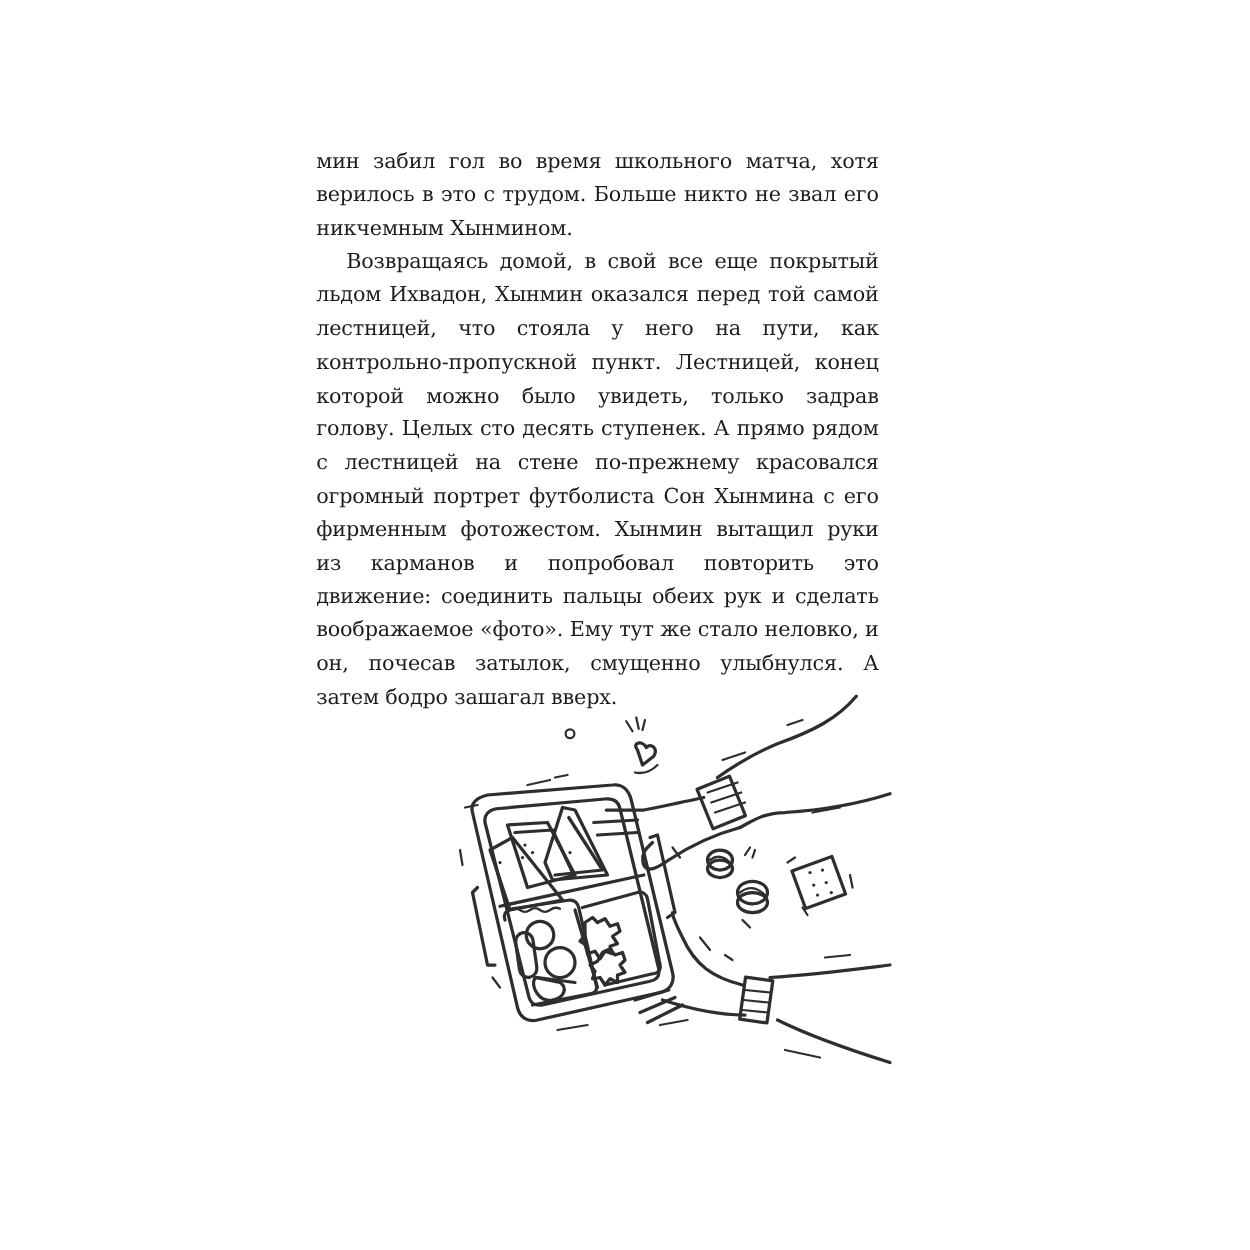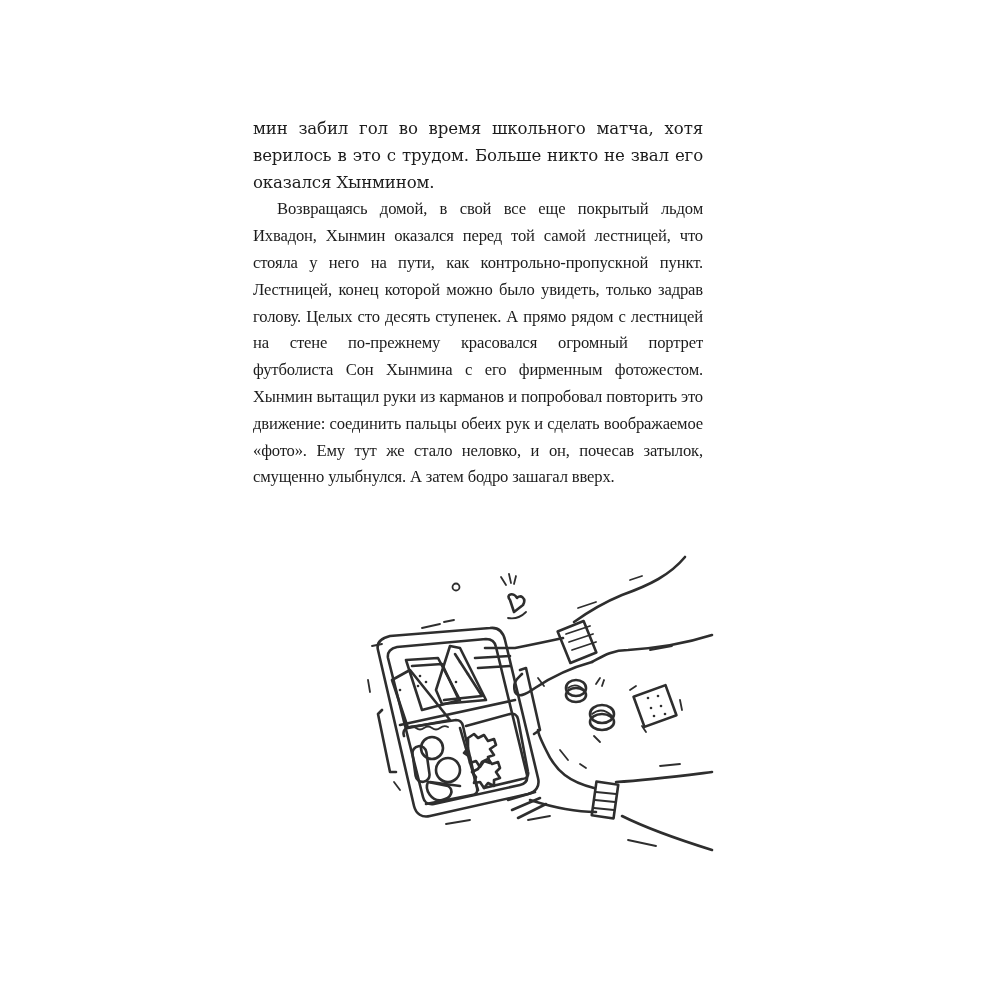--- a/index.html
+++ b/index.html
@@ -8,35 +8,35 @@
     position: absolute; left: 0; top: 0; width: 1000px; height: 1000px;
     background: #ffffff;
   }
   .text-block {
     position: absolute; left: 253px; top: 116px; width: 450px;
     font-family: "DejaVu Serif", "Liberation Serif", serif;
     font-size: 16.6px; line-height: 26.8px; color: #1c1c1c;
     text-align: justify; letter-spacing: -0.15px;
   }
   .text-block p { margin: 0; }
-  .text-block p.indent { text-indent: 24px; font-family: Liberation Serif, serif; }
+  .text-block p.indent { text-indent: 24px; }
   .illustration {
     position: absolute; left: 360px; top: 550px; width: 370px; height: 330px;
   }
   .illustration svg { width: 370px; height: 330px; display: block; }
   .ink { fill: none; stroke: #2e2e2e; stroke-width: 2.6; stroke-linecap: round; stroke-linejoin: round; }
   .ink-thin { fill: none; stroke: #2e2e2e; stroke-width: 1.8; stroke-linecap: round; stroke-linejoin: round; }
   .dot { fill: #2e2e2e; }
 </style>
 </head>
 <body>
 
 <div class="page">
   <div class="text-block">
-    <p>мин забил гол во время школьного матча, хотя верилось в это с трудом. Больше никто не звал его оказался Хынмином.</p>
+    <p>мин забил гол во время школьного матча, хотя верилось в это с трудом. Больше никто не звал его никчемным Хынмином.</p>
     <p class="indent">Возвращаясь домой, в свой все еще покрытый льдом Ихвадон, Хынмин оказался перед той самой лестницей, что стояла у него на пути, как контрольно-пропускной пункт. Лестницей, конец которой можно было увидеть, только задрав голову. Целых сто десять ступенек. А прямо рядом с лестницей на стене по-прежнему красовался огромный портрет футболиста Сон Хынмина с его фирменным фотожестом. Хынмин вытащил руки из карманов и попробовал повторить это движение: соединить пальцы обеих рук и сделать воображаемое «фото». Ему тут же стало неловко, и он, почесав затылок, смущенно улыбнулся. А затем бодро зашагал вверх.</p>
   </div>
 
   <div class="illustration">
     <svg viewBox="0 0 370 330">
 
       <circle class="ink-thin" cx="96" cy="37" r="3.5"></circle>
       <line class="ink-thin" x1="141" y1="27" x2="146" y2="35"></line>
       <line class="ink-thin" x1="149" y1="24" x2="151" y2="33"></line>
       <line class="ink-thin" x1="156" y1="26" x2="154" y2="34"></line>

